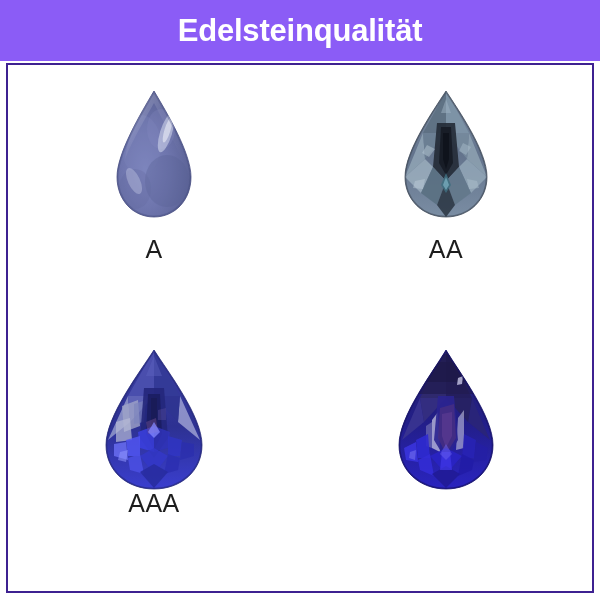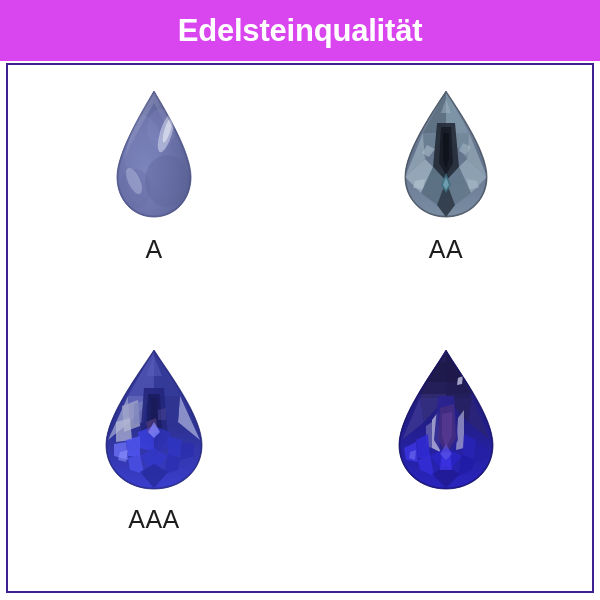--- a/index.html
+++ b/index.html
@@ -21,21 +21,21 @@
     box-sizing: border-box;
   }
 
   
   #header-banner {
     position: absolute;
     left: 0;
     top: 0;
     width: 600px;
     height: 61px;
-    background: #d946ef;
+    background: #8b5cf6;
     display: flex;
     align-items: center;
     justify-content: center;
     box-sizing: border-box;
   }
   #header-title {
     color: #ffffff;
     font-size: 31px;
     font-weight: bold;
     letter-spacing: -0.2px;
@@ -85,21 +85,21 @@
   }
   .gem-label {
     color: #1d1d1d;
     font-size: 25px;
     font-weight: normal;
     font-family: "Liberation Sans", sans-serif;
     line-height: 1;
     letter-spacing: 0.5px;
   }
   .gem-cell.row1 .gem-label { margin-top: 18px; }
-  .gem-cell.row2 .gem-label { margin-top: 16px; }
+  .gem-cell.row2 .gem-label { }
 
   svg { display: block; }
 </style>
 </head>
 <body>
 
 <div id="page">
 
   <div id="header-banner">
     <div id="header-title">Edelsteinqualität</div>

